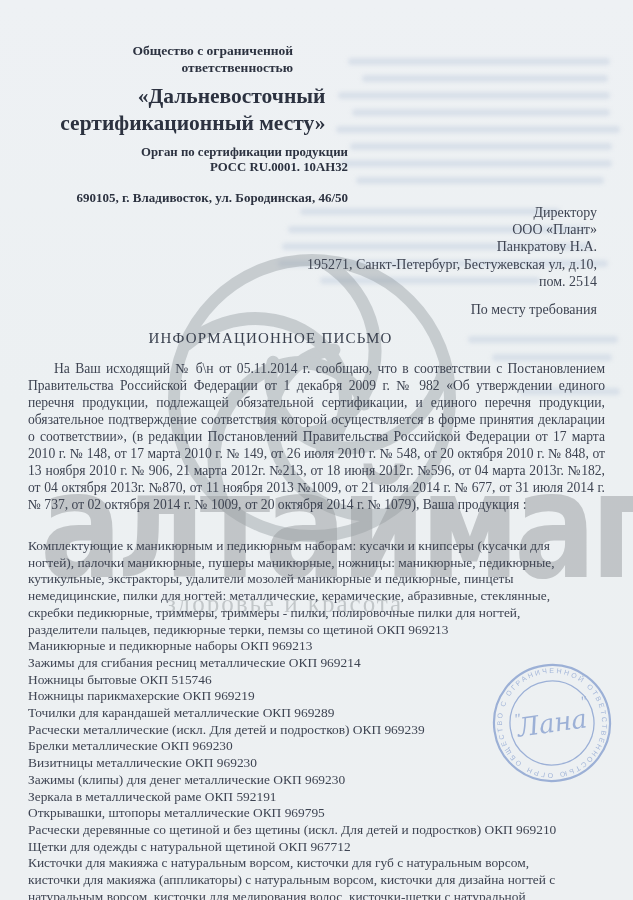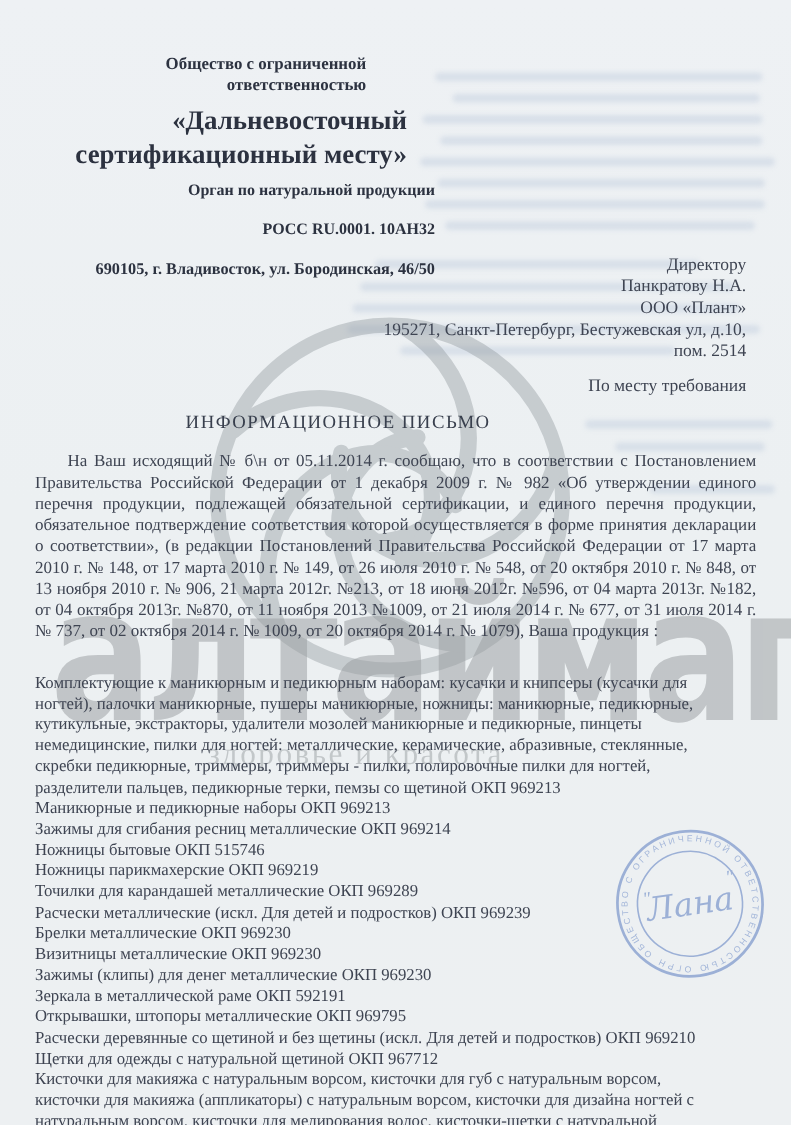--- a/index.html
+++ b/index.html
@@ -29,21 +29,21 @@
     position:absolute;left:166px;top:590px;
     font-family:Liberation Serif, serif;
     font-size:25px;letter-spacing:2px;
     color:#a9aeb1;opacity:.62;white-space:nowrap;
   }
   
   .org-col{position:absolute;left:18px;top:0;width:330px;text-align:right;color:#2c3240;}
   .org-type{margin:42px auto 0;width:220px;font-weight:bold;font-size:13.5px;line-height:17px;}
   .org-name{margin:7px auto 0;width:285px;font-weight:bold;font-size:21.5px;line-height:27px;}
   .org-role{margin:8px auto 0;font-weight:bold;font-size:12.8px;line-height:15px;}
-  .org-number{margin:16px auto;font-weight:bold;font-size:12.8px;line-height:15px;}
+  .org-number{margin:0 auto;font-weight:bold;font-size:12.8px;line-height:15px;}
   .org-address{margin:15px auto 0;font-weight:bold;font-size:13px;}
   .ref-line{position:absolute;left:28px;top:178px;font-weight:bold;font-size:14.5px;color:#2c3240;}
   
   .addressee{position:absolute;right:36px;top:204px;text-align:right;font-size:14px;line-height:17.2px;}
   .delivery-note{position:absolute;right:36px;top:302px;font-size:14px;}
   
   .letter-title{position:absolute;left:0;top:330px;width:541px;text-align:center;
     font-size:15px;letter-spacing:1.2px;color:#383f4d;}
   .letter-body{position:absolute;left:28px;top:360px;width:577px;margin:0;
     font-size:13.6px;line-height:17px;text-align:justify;text-indent:26px;}
@@ -87,29 +87,29 @@
       <path stroke-width="13" transform="rotate(288)" d="M 12,-136 C 64,-104 78,-38 46,6 C 24,36 -18,44 -46,26"></path>
     </g>
   </svg>
 
   <div class="wm-brand">алтаймаг</div>
   <div class="wm-slogan">здоровье и красота</div>
 
   <div class="org-col">
     <div class="org-type">Общество с ограниченной ответственностью</div>
     <div class="org-name">«Дальневосточный сертификационный месту»</div>
-    <div class="org-role">Орган по натуральной продукции</div>
+    <div class="org-role">Орган по сертификации продукции</div>
     <div class="org-number">РОСС RU.0001. 10АН32</div>
     <div class="org-address">690105, г. Владивосток, ул. Бородинская, 46/50</div>
   </div>
 
   <div class="addressee">
       <div class="addr-line">Директору</div>
+      <div class="addr-line">ООО «Плант»</div>
       <div class="addr-line">Панкратову Н.А.</div>
-      <div class="addr-line">ООО «Плант»</div>
       <div class="addr-line">195271, Санкт-Петербург, Бестужевская ул, д.10,</div>
       <div class="addr-line">пом. 2514</div>
     </div>
   <div class="delivery-note">По месту требования</div>
 
   <div class="letter-title">ИНФОРМАЦИОННОЕ ПИСЬМО</div>
   <p class="letter-body">На Ваш исходящий № б\н от 05.11.2014 г. сообщаю, что в соответствии с Постановлением Правительства Российской Федерации от 1 декабря 2009 г. № 982 «Об утверждении единого перечня продукции, подлежащей обязательной сертификации, и единого перечня продукции, обязательное подтверждение соответствия которой осуществляется в форме принятия декларации о соответствии», (в редакции Постановлений Правительства Российской Федерации от 17 марта 2010 г. № 148, от 17 марта 2010 г. № 149, от 26 июля 2010 г. № 548, от 20 октября 2010 г. № 848, от 13 ноября 2010 г. № 906, 21 марта 2012г. №213, от 18 июня 2012г. №596, от 04 марта 2013г. №182, от 04 октября 2013г. №870, от 11 ноября 2013 №1009, от 21 июля 2014 г. № 677, от 31 июля 2014 г. № 737, от 02 октября 2014 г. № 1009, от 20 октября 2014 г. № 1079), Ваша продукция :</p>
 
   <div class="products">
       <p class="product-line">Комплектующие к маникюрным и педикюрным наборам: кусачки и книпсеры (кусачки для ногтей), палочки маникюрные, пушеры маникюрные, ножницы: маникюрные, педикюрные, кутикульные, экстракторы, удалители мозолей маникюрные и педикюрные, пинцеты немедицинские, пилки для ногтей: металлические, керамические, абразивные, стеклянные, скребки педикюрные, триммеры, триммеры - пилки, полировочные пилки для ногтей, разделители пальцев, педикюрные терки, пемзы со щетиной ОКП 969213</p>

